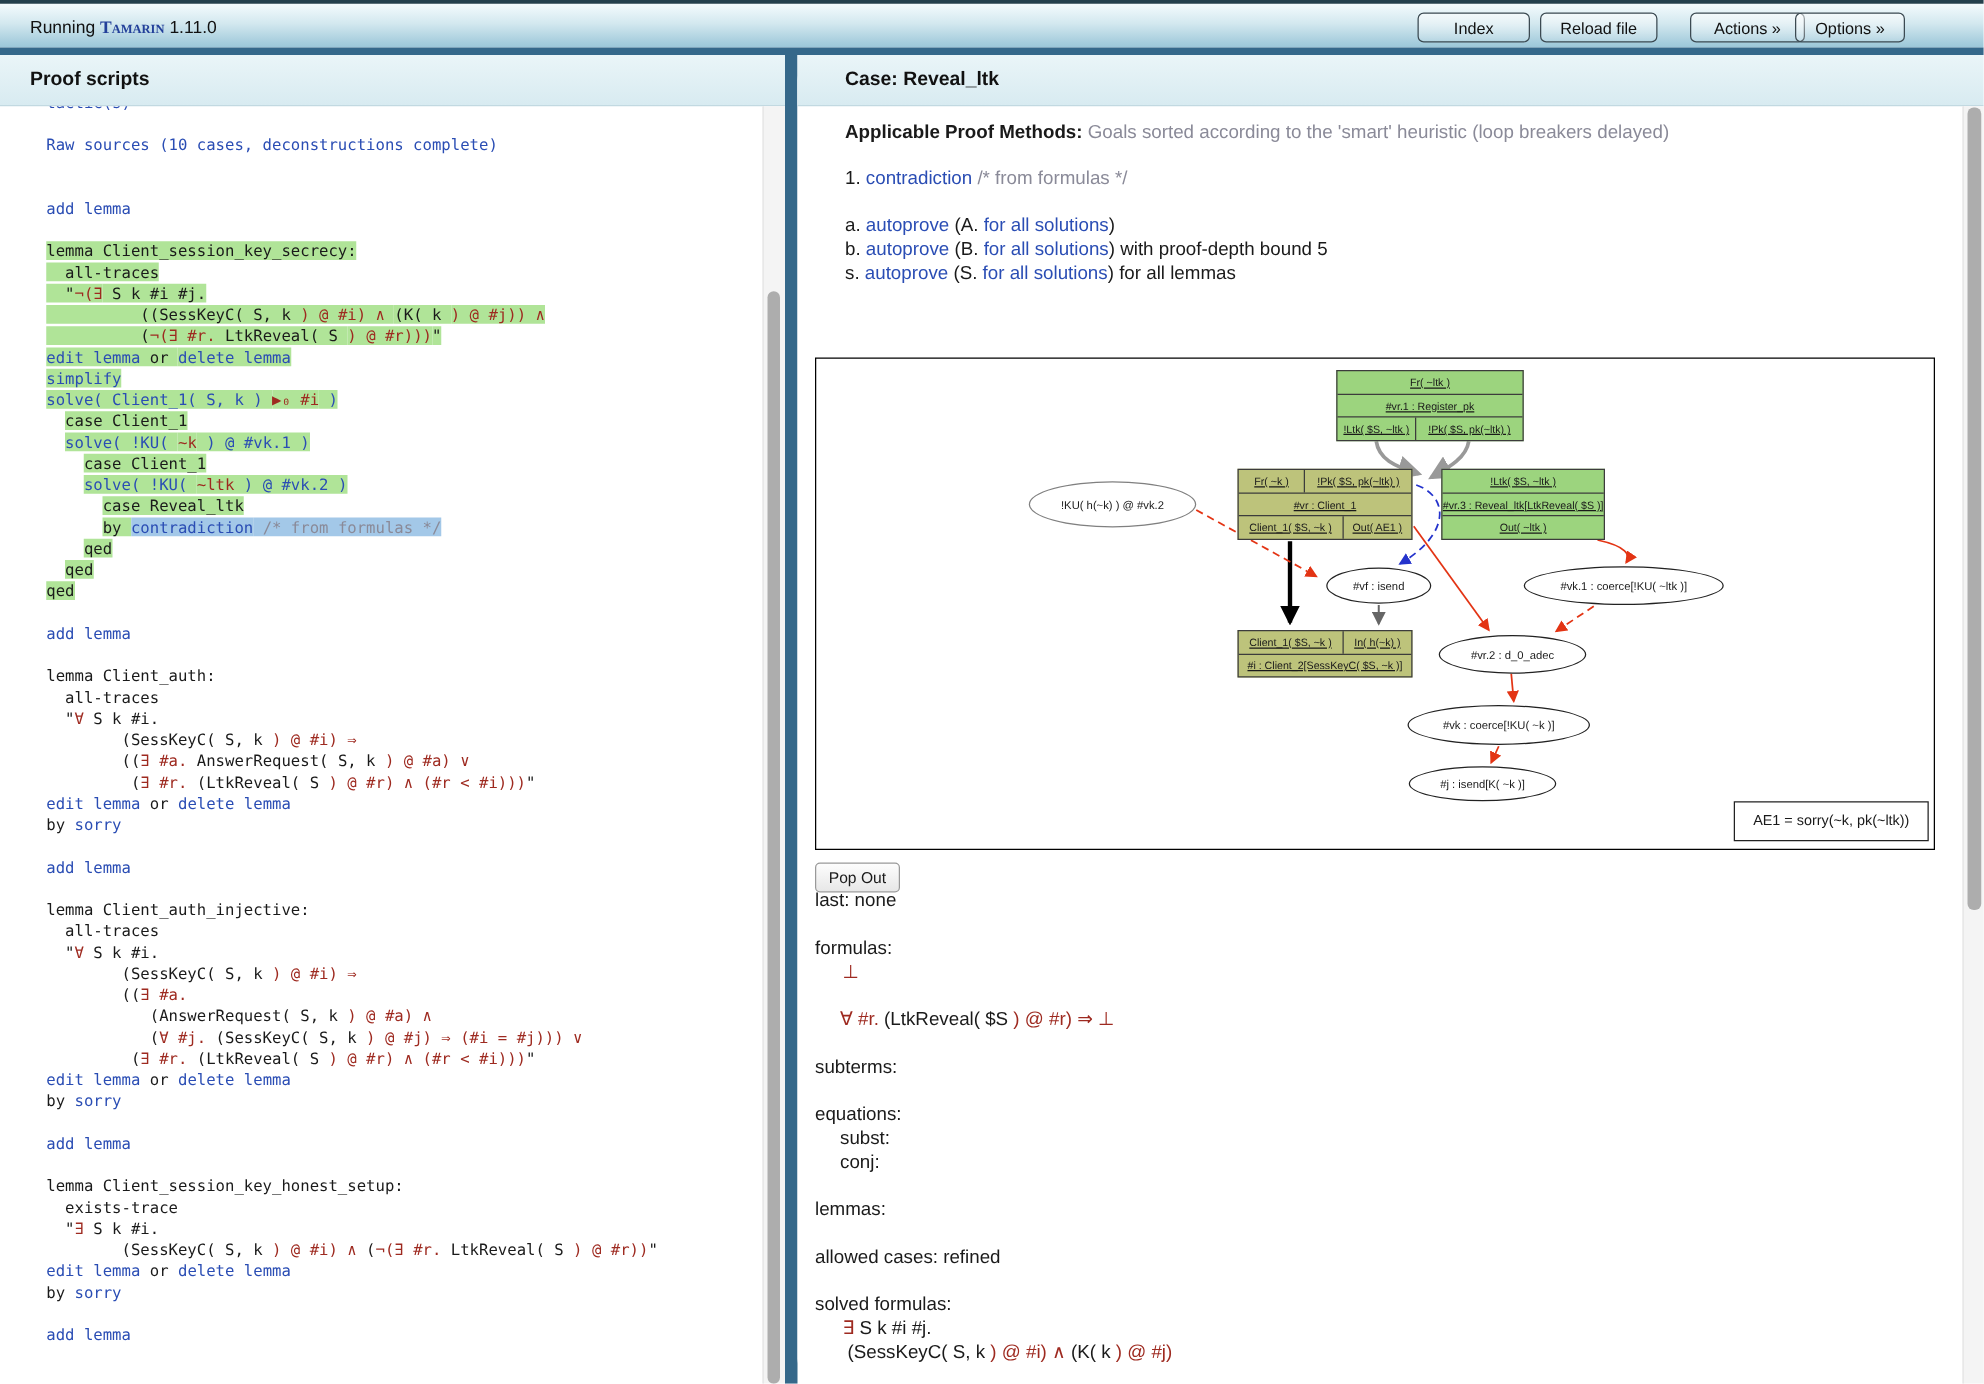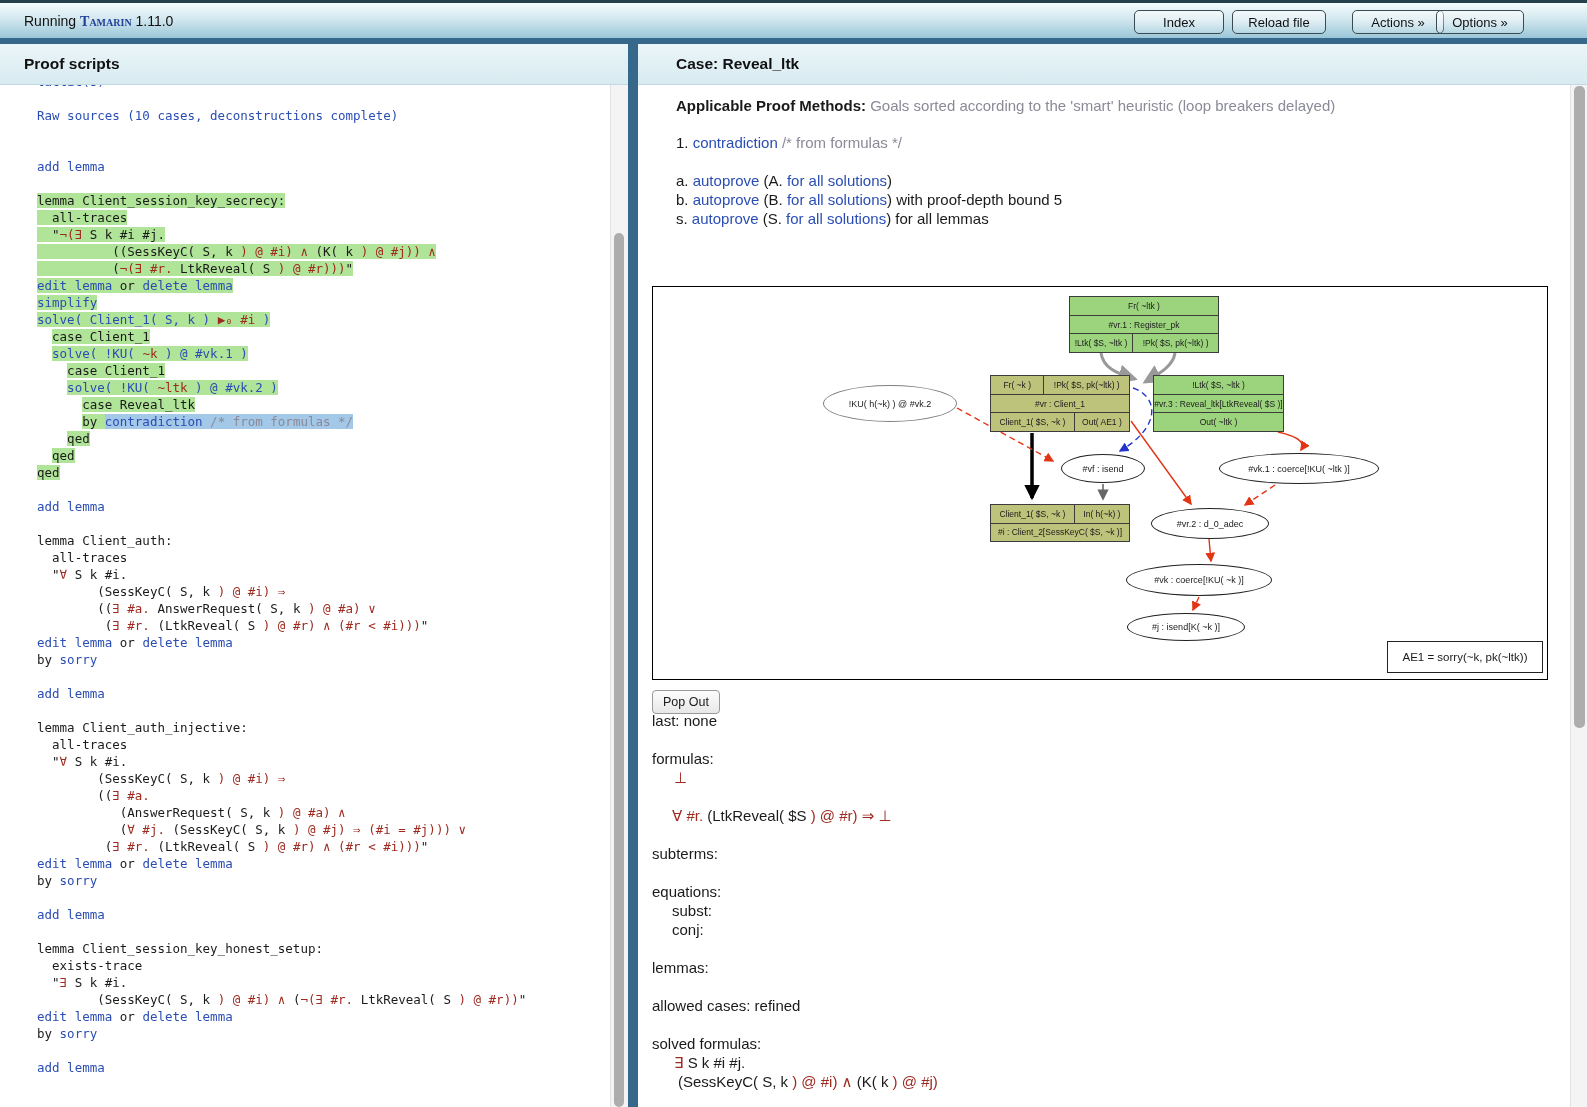--- a/index.html
+++ b/index.html
@@ -39,21 +39,21 @@
   #right-track{left:932px;width:17px;}
   .sb-thumb{position:absolute;border-radius:5px;background:#adadad;}
   
   .dline{white-space:pre;font-size:15px;line-height:19px;height:19px;}
   #methods .dline{position:absolute;left:38px;}
   #graph{position:absolute;left:14px;top:242px;width:896px;height:394px;
     border:1px solid #000;background:#fff;box-sizing:border-box;}
   #graph svg{position:absolute;left:0;top:0;}
   .gnode{position:absolute;display:flex;flex-direction:column;border:1px solid #3c3c3c;box-sizing:border-box;}
   .ng{background:#9cd47e}.no{background:#bdc37b}
-  .grow{flex:1;display:flex;}
+  .grow{flex:1;display:flex;text-decoration:underline;}
   .grow + .grow{border-top:1px solid #3c3c3c;}
   .gcell{display:flex;align-items:center;justify-content:center;white-space:nowrap;overflow:hidden;
     font-size:8.5px;box-sizing:border-box;}
   .gcell + .gcell{border-left:1px solid #3c3c3c;}
   .gell{position:absolute;border-radius:50%;background:#fff;display:flex;align-items:center;
     justify-content:center;white-space:nowrap;font-size:9px;box-sizing:border-box;}
   #legend-box{position:absolute;border:1.5px solid #222;background:#fff;display:flex;
     align-items:center;justify-content:center;font-size:11.5px;}
   #popout{position:absolute;left:14px;top:646px;height:22px;padding:0 10px;
     border:1px solid #999;border-radius:4px;font-size:12.5px;

